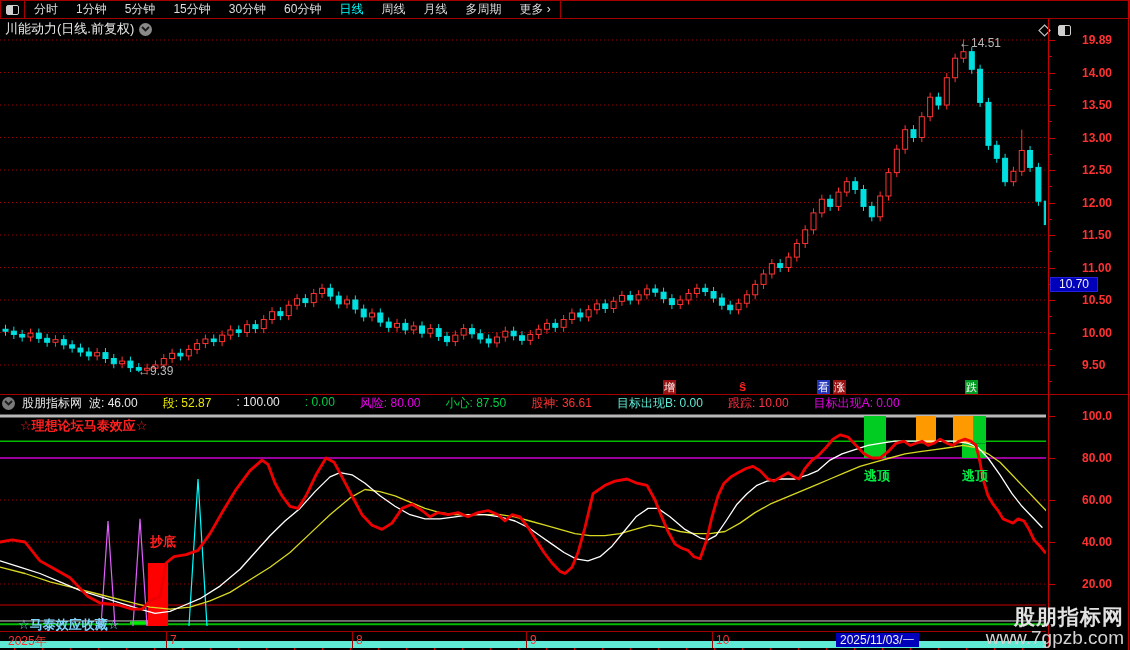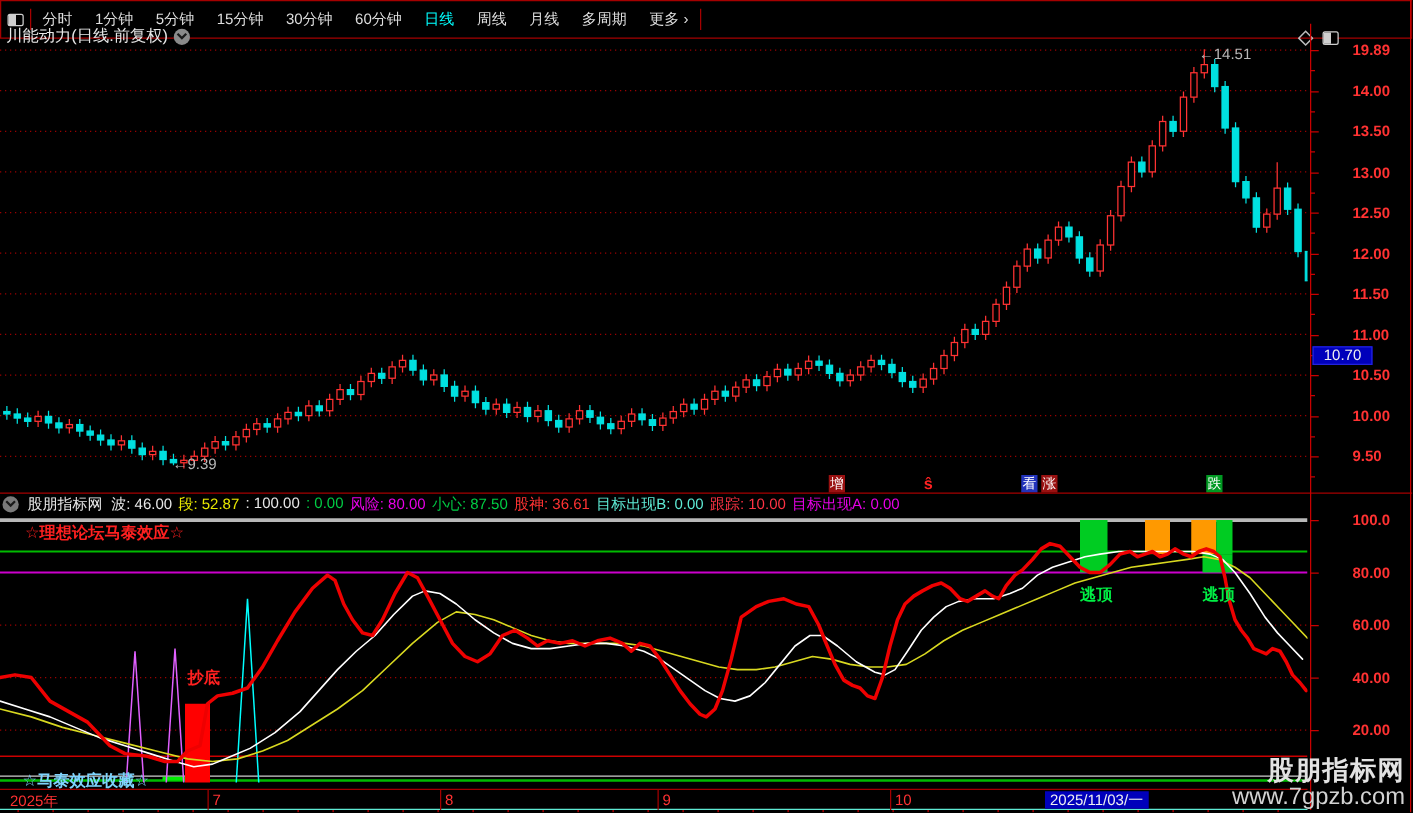--- a/index.html
+++ b/index.html
@@ -1,21 +1,21 @@
 <!DOCTYPE html>
 <html><head>
 <meta charset="utf-8">
 <style>
   * { margin:0; padding:0; box-sizing:border-box; }
   html,body { background:#000; }
   body { font-family:"Liberation Sans","DejaVu Sans",sans-serif; }
   .screen { position:relative; width:1130px; height:650px; background:#000; overflow:hidden; }
 
   
-  .menubar { position:absolute; left:0; top:0; width:1130px; height:31px;
+  .menubar { position:absolute; left:0; top:0; width:1130px; height:19px;
              border:1px solid #a50000; display:flex; align-items:center; }
   .mb-icon-cell { width:24px; height:17px; border-right:1px solid #a50000;
                   display:flex; align-items:center; justify-content:center; }
   .mb-split-icon { width:13px; height:10px; border:1px solid #cfcfcf; border-radius:2px;
                    background:linear-gradient(to right,#cfcfcf 0 6px,#000 6px); }
   .menu-left { display:flex; align-items:center; height:17px; border-right:1px solid #a50000; }
   .menu-left .mi { padding:0 9px; font-size:12px; color:#dedede; white-space:nowrap; cursor:default; }
   .menu-left .mi.active { color:#00ffff; }
   .menu-spacer { flex:1; }
   .menu-right { display:flex; align-items:center; height:17px; }
@@ -55,21 +55,21 @@
   .axis-col { position:absolute; left:1048px; top:19px; width:82px; height:629px; }
   .axis-line-v { position:absolute; left:0; top:0; width:1px; height:629px; background:#c80000; }
   .edge-line-v { position:absolute; left:1128px; top:0; width:1px; height:650px; background:#c80000; }
   .axis-label { position:absolute; color:#ff3232; font-size:12px; font-weight:bold; white-space:nowrap; }
   .axis-tick { position:absolute; height:1px; background:#c80000; }
   .price-tag { position:absolute; left:2px; width:48px; height:15px; background:#0000bb;
                border:1px solid #2222dd; color:#f0f0f0; font-size:12px; text-align:center; line-height:13px; }
 
   
   .date-axis { position:absolute; left:0; top:631px; width:1046px; height:17px;
-               border-top:1px solid #a50000; border-bottom:1px solid #5eead4; }
+               border-top:1px solid #a50000; border-bottom:7px solid #5eead4; }
   .date-label { position:absolute; top:1px; color:#ff3232; font-size:12px; white-space:nowrap; }
   .date-sep { position:absolute; top:0; width:1px; height:16px; background:#a50000; }
   .date-tag { position:absolute; top:1px; height:14px; background:#0000bb; color:#f0f0f0;
               font-size:12px; padding:0 4px; line-height:14px; }
   .bottom-strip { position:absolute; left:0; top:648px; width:1046px; height:2px; }
   .bs-tick { position:absolute; top:0; width:1px; height:2px; background:#c80000; }
 
   
   .watermark { position:absolute; right:6px; bottom:2px; text-align:right; line-height:1.05; }
   .wm1 { font-size:21px; font-weight:bold; color:#e2e2e2; letter-spacing:1px; }
@@ -391,21 +391,21 @@
     </div>
   <div class="sep-line-1"></div>
 
   <div class="ind-header">
     <span class="ind-chev">
       <svg width="9" height="6" viewBox="0 0 9 6">
           <polyline points="1,1 4.5,4.5 8,1" fill="none" stroke="#1a1a1a" stroke-width="1.8"></polyline>
         </svg>
     </span>
     <span class="ind-name">股朋指标网</span>
-    <span id="ind-values" style="display:flex; gap:5px;">
+    <span id="ind-values" style="display:flex; gap:25px;">
         <span class="ind-val" style="color: rgb(232, 232, 232);">波: 46.00</span>
         <span class="ind-val" style="color: rgb(232, 232, 0);">段: 52.87</span>
         <span class="ind-val" style="color: rgb(232, 232, 232);">: 100.00</span>
         <span class="ind-val" style="color: rgb(0, 204, 68);">: 0.00</span>
         <span class="ind-val" style="color: rgb(232, 0, 232);">风险: 80.00</span>
         <span class="ind-val" style="color: rgb(0, 204, 68);">小心: 87.50</span>
         <span class="ind-val" style="color: rgb(255, 51, 51);">股神: 36.61</span>
         <span class="ind-val" style="color: #5eead4;">目标出现B: 0.00</span>
         <span class="ind-val" style="color: rgb(255, 51, 68);">跟踪: 10.00</span>
         <span class="ind-val" style="color: rgb(232, 0, 232);">目标出现A: 0.00</span>

